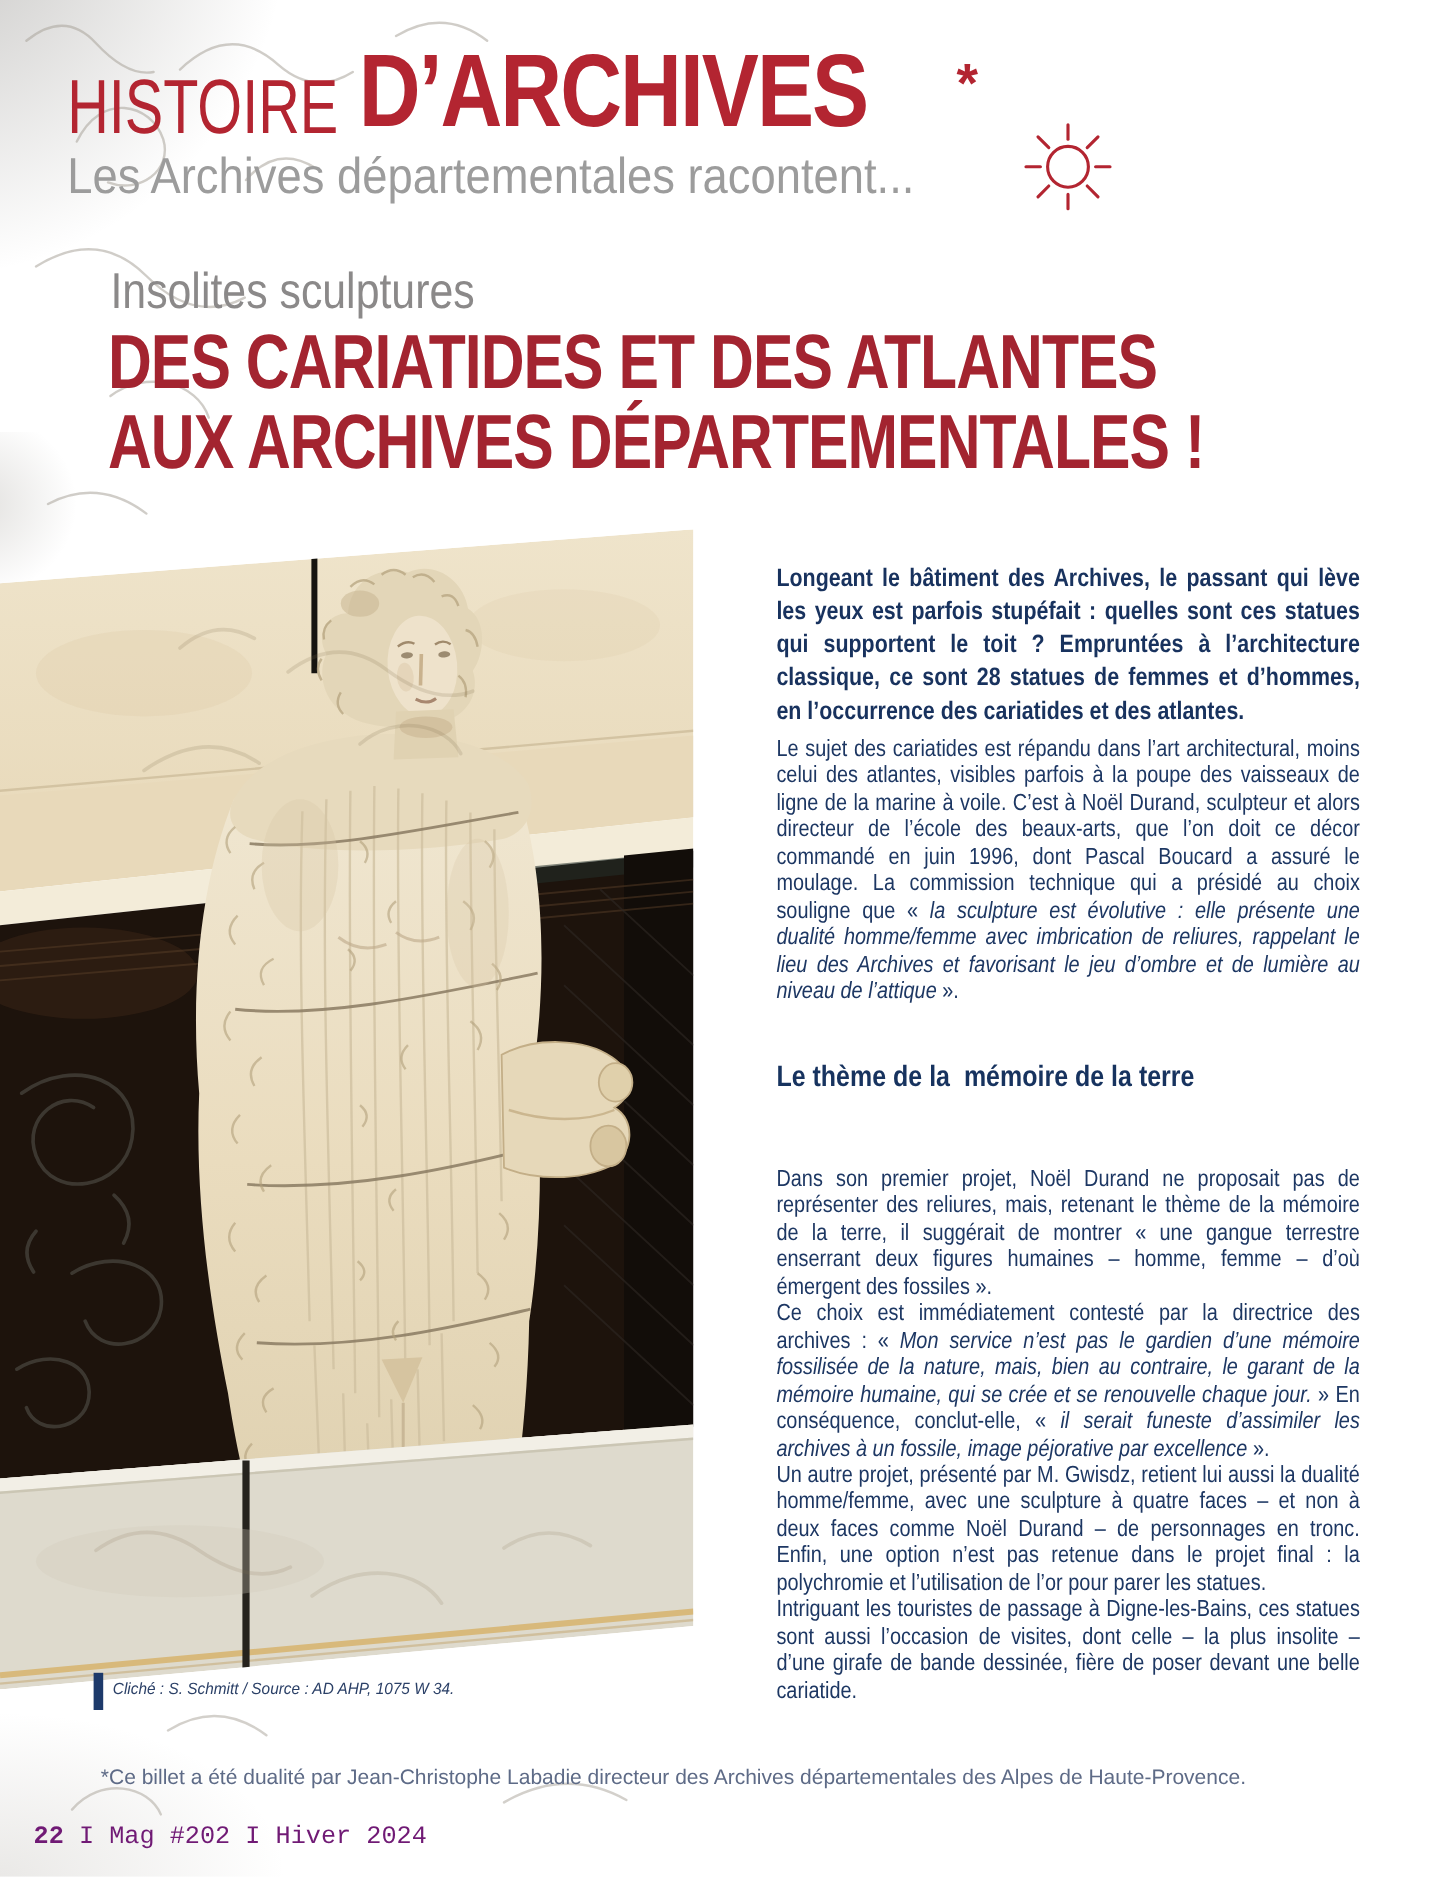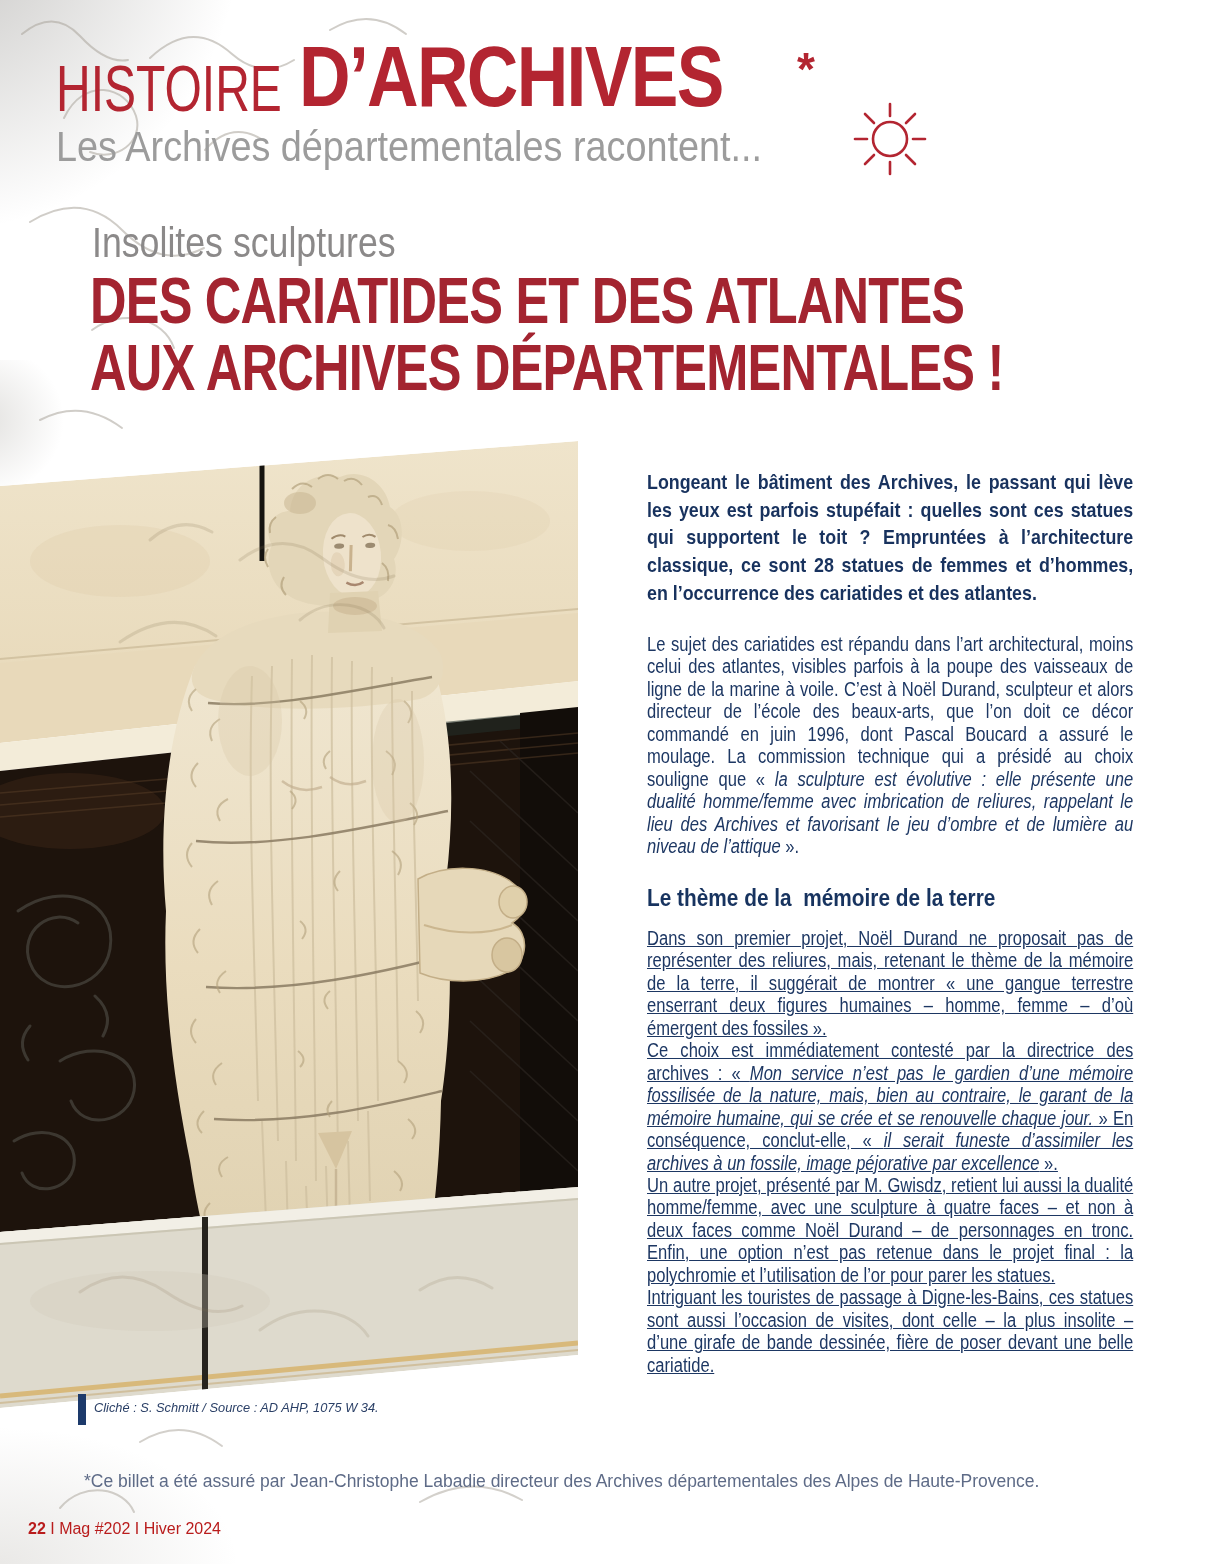--- a/index.html
+++ b/index.html
@@ -34,30 +34,30 @@
   .photo{left:0;top:441px;width:578px;height:967px;z-index:1;
     clip-path:polygon(0 45px,578px 0,578px 914px,0 967px);}
   .caption-bar{left:78px;top:1394px;width:8px;height:31px;background:#1d3a6b;z-index:3;}
   .caption{left:94px;top:1400px;font-size:13.5px;font-style:italic;color:#2b4067;transform:scaleX(.95);white-space:nowrap;z-index:3;}
 
   
   .col{position:absolute;left:647px;width:486px;color:#1d3763;z-index:3;}
   .colinner{width:572px;transform:scaleX(.85);transform-origin:0 0;text-align:justify;}
   .intro{top:468px;}
   .intro .colinner{font-size:21px;line-height:27.7px;font-weight:700;color:#18325e;}
-  .para2{top:613px;margin-top:20px;}
+  .para2{top:613px;}
   .para2 .colinner{font-size:19.5px;line-height:22.45px;}
   .sechead{top:884px;font-size:24.5px;font-weight:700;color:#17335f;transform:scaleX(.85);transform-origin:0 0;white-space:pre;z-index:3;position:absolute;left:647px;}
-  .block3{top:927px;text-decoration:underline;}
+  .block3{top:971px;}
   .block3 .colinner{font-size:19.5px;line-height:22.45px;}
   .block3 p{margin:0;}
   .it{font-style:italic;}
 
   .footnote{left:84px;top:1471px;font-size:17.5px;color:#5e6b87;white-space:nowrap;z-index:3;}
-  .folio{left:28px;top:1520px;font-size:16px;color:#b91c1c;z-index:3;}
+  .folio{left:28px;top:1520px;font-size:21px;color:#701a75;z-index:3;font-family:Liberation Mono, monospace;}
   .folio b{font-weight:700;}
 
   .tex{left:0;top:0;z-index:2;pointer-events:none;}
 </style>
 </head>
 <body>
 
 <div class="abs wash-corner"></div>
 <div class="abs wash-left"></div>
 <div class="abs wash-bottom"></div>
@@ -319,16 +319,16 @@
 
 <div class="col block3 abs">
   <div class="colinner">
     <p>Dans son premier projet, Noël Durand ne proposait pas de représenter des reliures, mais, retenant le thème de la mémoire de la terre, il suggérait de montrer «&nbsp;une gangue terrestre enserrant deux figures humaines – homme, femme – d’où émergent des fossiles&nbsp;».</p>
     <p><span>Ce choix est immédiatement contesté par la directrice des archives&nbsp;: «&nbsp;</span><span class="it">Mon service n’est pas le gardien d’une mémoire fossilisée de la nature, mais, bien au contraire, le garant de la mémoire humaine, qui se crée et se renouvelle chaque jour.</span><span>&nbsp;» En conséquence, conclut-elle, «&nbsp;</span><span class="it">il serait funeste d’assimiler les archives à un fossile, image péjorative par excellence</span><span>&nbsp;».</span></p>
     <p>Un autre projet, présenté par M. Gwisdz, retient lui aussi la dualité homme/femme, avec une sculpture à quatre faces – et non à deux faces comme Noël Durand – de personnages en tronc. Enfin, une option n’est pas retenue dans le projet final&nbsp;: la polychromie et l’utilisation de l’or pour parer les statues.</p>
     <p>Intriguant les touristes de passage à Digne-les-Bains, ces statues sont aussi l’occasion de visites, dont celle – la plus insolite – d’une girafe de bande dessinée, fière de poser devant une belle cariatide.</p>
   </div>
 </div>
 
-<div class="abs footnote">*Ce billet a été assuré par Jean-Christophe Labadie directeur des Archives départementales des Alpes de Haute-Provence.</div>
+<div class="abs footnote">*Ce billet a été dualité par Jean-Christophe Labadie directeur des Archives départementales des Alpes de Haute-Provence.</div>
 <div class="abs folio">
   <b>22</b><span> I Mag #202 I Hiver 2024</span>
 </div>
 
 </body></html>

